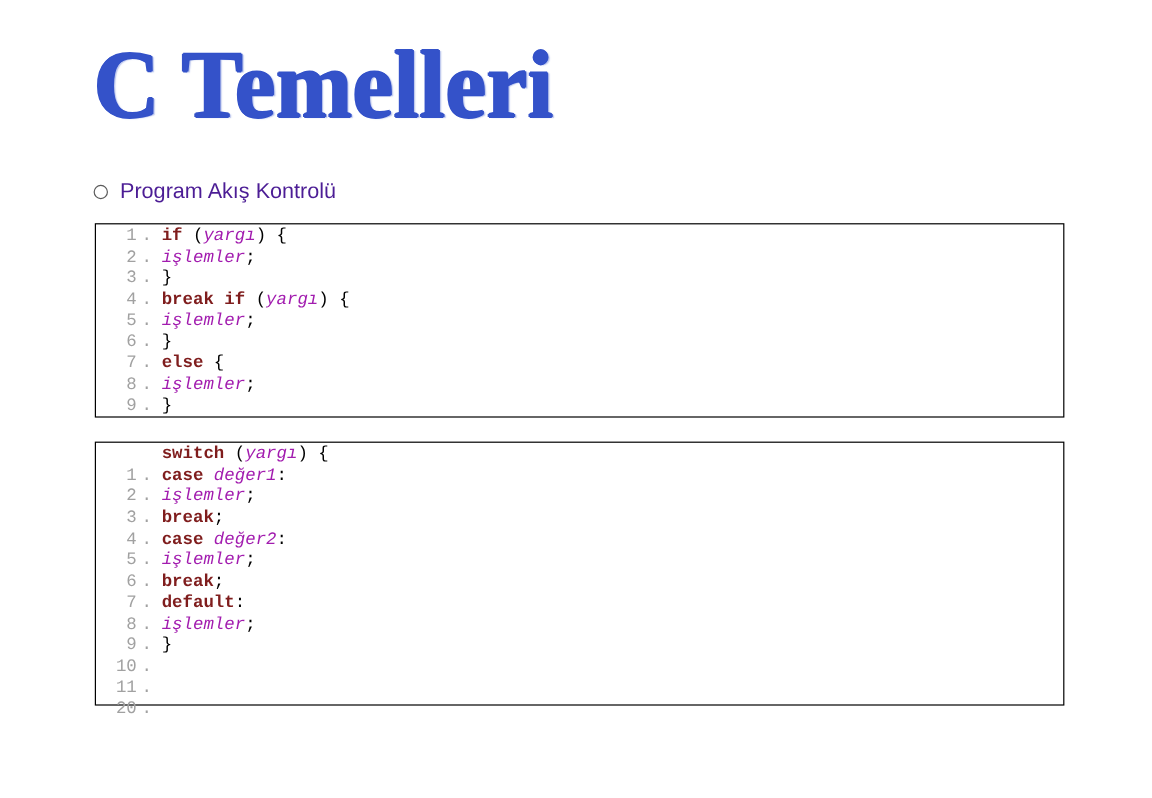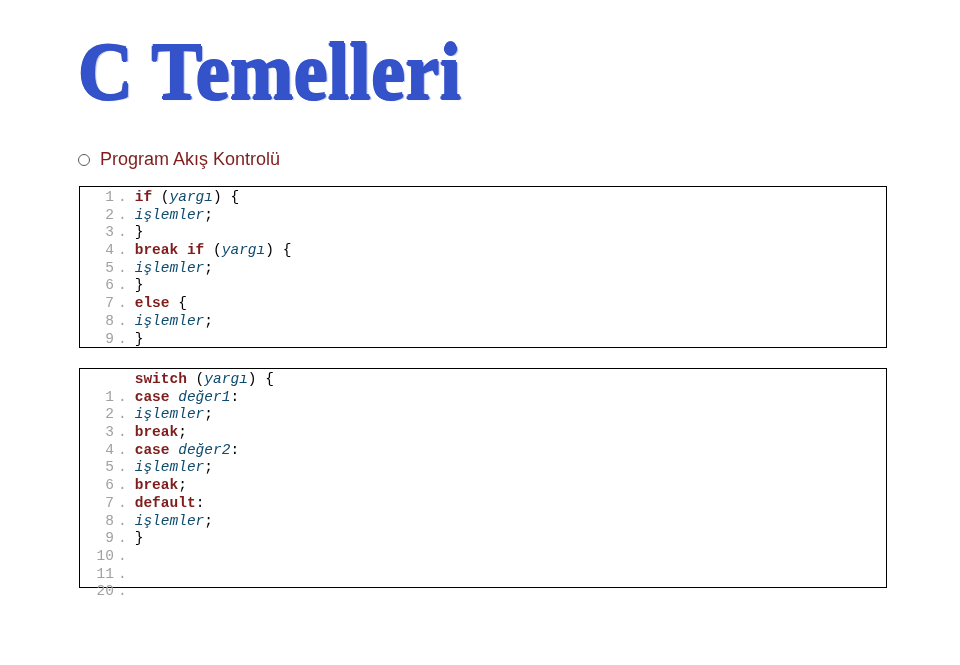--- a/index.html
+++ b/index.html
@@ -44,21 +44,21 @@
     width: 12px;
     height: 12px;
     border: 1.8px solid #5b5b5b;
     border-radius: 50%;
     box-sizing: border-box;
   }
   .bullet .txt {
     font-family: Verdana, "Segoe UI", sans-serif;
     font-size: 18px;
     font-weight: 500;
-    color: #7f1d1d;
+    color: #4c1d95;
   }
   .subtitle-row {
     top: 149px;
     left: 78px;
   }
   .codebox {
     position: absolute;
     left: 79px;
     border: 1px solid #000;
     background: #fff;
@@ -83,21 +83,21 @@
   }
   .codebox .sep {
     color: #a1a1a1;
     flex: 0 0 auto;
     padding-right: 8px;
   }
   .codebox .code {
     flex: 1;
   }
   .kw   { color: #7f1d1d; font-weight: bold; }
-  .ital { color: #0c4a6e; font-style: italic; }
+  .ital { color: #a21caf; font-style: italic; }
   #box1 { top: 186px; height: 162px; }
   #box2 { top: 368px; height: 220px; }
 </style>
 </head>
 <body>
 
 <div class="slide">
 
   <div class="title">C Temelleri</div>
 

